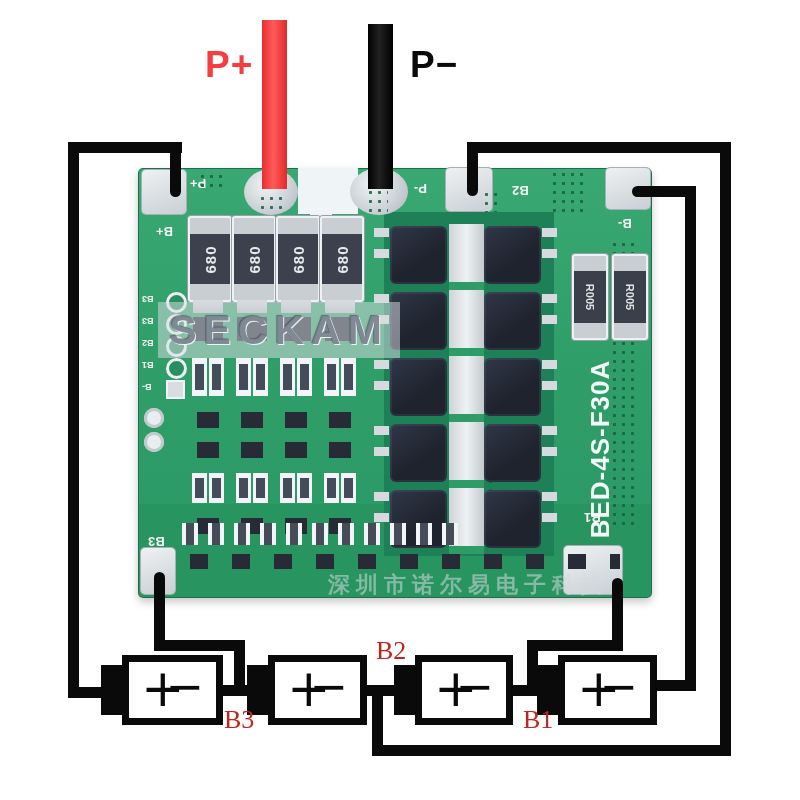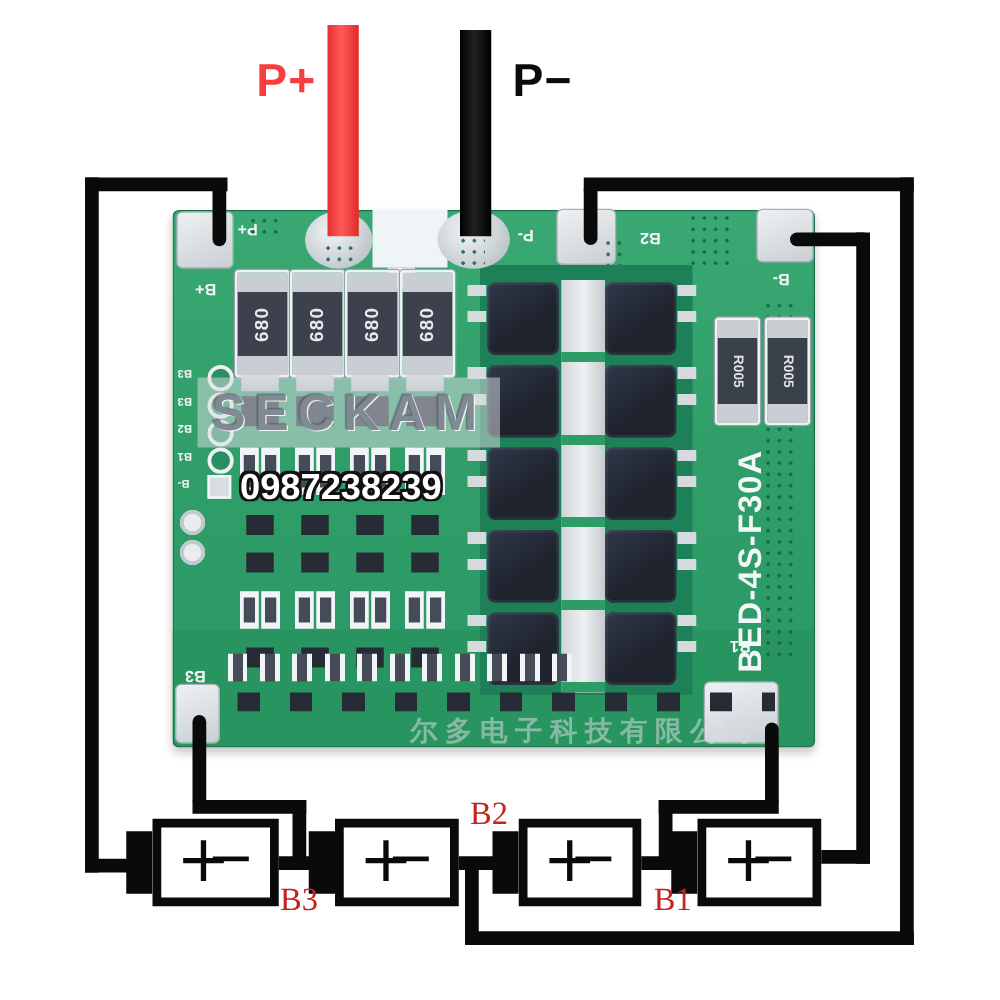--- a/index.html
+++ b/index.html
@@ -158,22 +158,21 @@
     <div class="r005" style="left:474px;top:86px">
         <span>R005</span>
       </div>
 
     <div class="model">BED-4S-F30A</div>
 
     <div class="band1" style="left:44px;top:355px;width:280px;height:22px"></div>
     <div class="band2" style="left:52px;top:386px;width:430px;height:15px"></div>
 
     <div class="wm-seckam">SECKAM</div>
-    <div class="wm-phone">0987238239</div>
-    <div class="wm-cjk" style="left:190px;top:402px;font-size:22px;letter-spacing:6px">尔多电子科技有限公司</div>
+    <div class="wm-cjk" style="left:190px;top:402px;font-size:22px;letter-spacing:6px">深圳市诺尔易电子科技</div>
   </div>
 
   <div class="wire" style="left:68px;top:142px;width:114px;height:11px"></div>
   <div class="wire tip" style="left:170px;top:147px;width:11px;height:50px"></div>
   <div class="wire" style="left:68px;top:142px;width:11px;height:556px"></div>
   <div class="wire" style="left:68px;top:687px;width:37px;height:11px"></div>
 
   <div class="redwire" style="left:262px;top:20px;width:25px;height:169px"></div>
   <div class="blkwire" style="left:368px;top:24px;width:25px;height:165px"></div>
 

